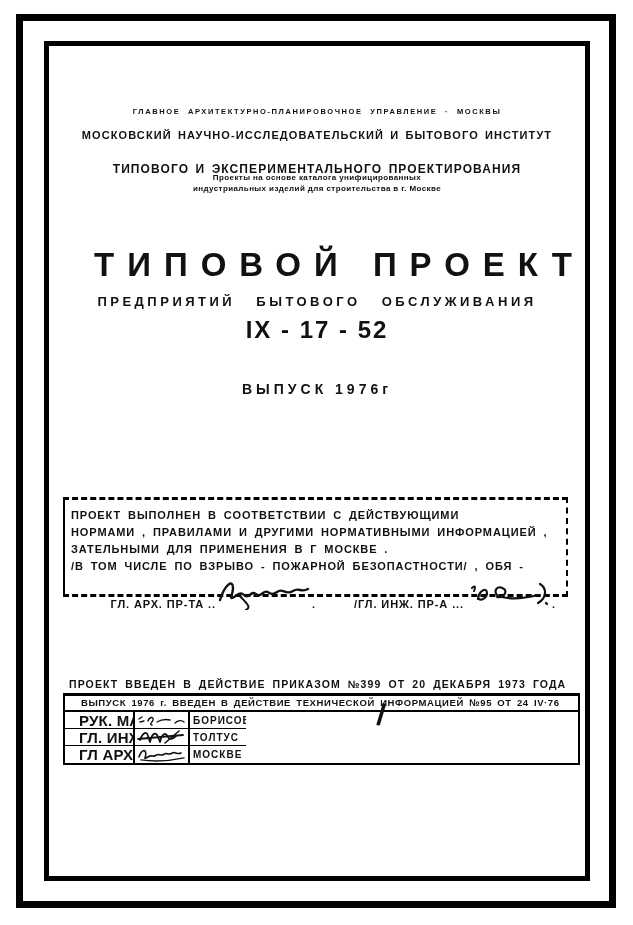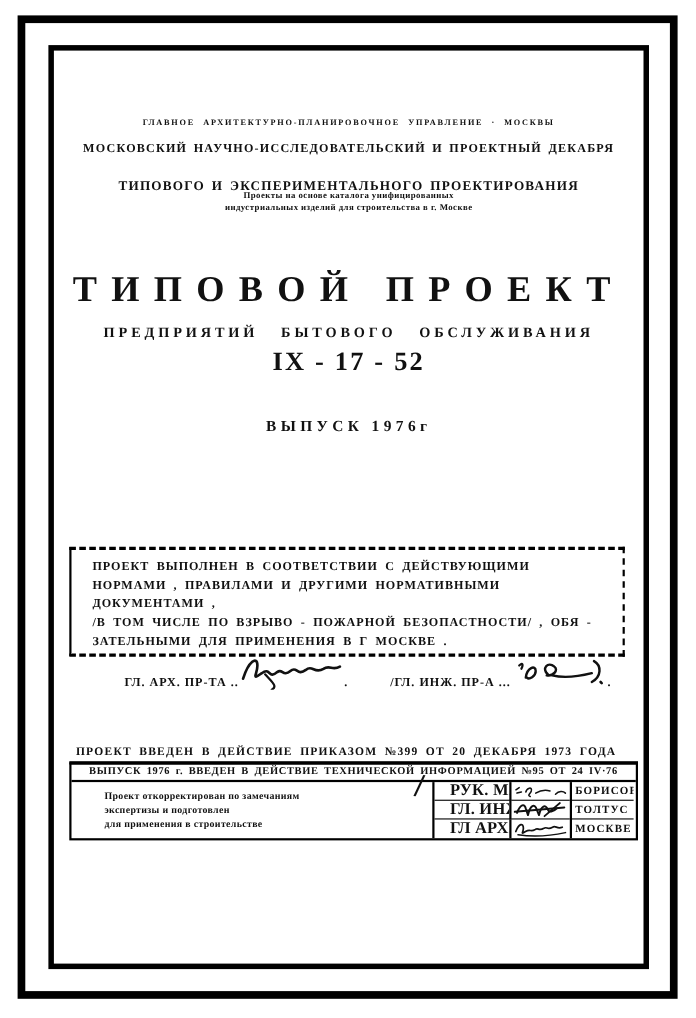--- a/index.html
+++ b/index.html
@@ -1,46 +1,46 @@
 <!DOCTYPE html>
 <html><head>
 <meta charset="utf-8">
 <style>
   * { margin:0; padding:0; box-sizing:border-box; }
   html,body { background:#ffffff; }
   .page {
     position:relative; width:633px; height:925px; background:#ffffff;
-    font-family:Liberation Serif, serif; color:#111; overflow:hidden;
+    font-family:Liberation Sans, sans-serif; color:#111; overflow:hidden;
   }
   .abs { position:absolute; }
   .outer-frame {
     left:16px; top:14px; width:600px; height:894px;
     border:7px solid #000;
   }
   .inner-frame {
     left:44px; top:41px; width:546px; height:840px;
     border:5px solid #000;
   }
   .centered { left:49px; width:536px; text-align:center; }
   .hdr1 { top:107px; font-size:7.5px; font-weight:bold; letter-spacing:1.6px; word-spacing:4px; }
   .hdr2 { top:129px; font-size:11px; font-weight:bold; letter-spacing:1.1px; word-spacing:2px; }
   .hdr3 { top:162px; font-size:12px; font-weight:bold; letter-spacing:1.1px; word-spacing:2px; }
   .sub1 { top:173px; font-size:8px;  font-weight:bold; letter-spacing:0.4px; }
   .sub2 { top:184px; font-size:8px;  font-weight:bold; letter-spacing:0.4px; }
 
-  .title-main { top:246px; font-size:33px; font-weight:bold; letter-spacing:13px; }
+  .title-main { top:246px; font-size:33px; font-weight:bold; letter-spacing:13px;text-align:right; }
   .title-sub  { top:294px; font-size:13px; font-weight:bold; letter-spacing:3.5px; word-spacing:14px; }
   .title-num  { top:316px; font-size:24px; font-weight:bold; letter-spacing:2px; }
   .title-issue{ top:343px; font-size:14px; font-weight:bold; letter-spacing:4px;margin-top:38px; }
 
   .comp-box {
     left:63px; top:497px; width:505px; height:100px;
     border-top:3px dashed #000; border-bottom:3px dashed #000;
     border-left:2px solid #000; border-right:2px dashed #000;
-    padding:7px 10px 0 19px;
+    padding:7px 10px 0 6px;
   }
   .comp-line { font-size:11px; font-weight:bold; letter-spacing:0.9px; line-height:17px; word-spacing:3px; }
   .sig-row { display:flex; align-items:flex-end; margin-top:1px;justify-content:flex-end; }
   .sig-label { font-size:11px; font-weight:bold; letter-spacing:0.9px; white-space:nowrap; }
   .sig-svg { display:inline-block; }
   .sig-gap { flex:0 0 38px; }
 
   .order-line {
     left:63px; top:678px; width:517px;
     font-size:10.5px; font-weight:bold; letter-spacing:1.1px; word-spacing:3px;
@@ -71,35 +71,35 @@
 </style>
 </head>
 <body>
 
 <div class="page">
 
   <div class="abs outer-frame"></div>
   <div class="abs inner-frame"></div>
 
   <div class="abs centered hdr1">ГЛАВНОЕ  АРХИТЕКТУРНО-ПЛАНИРОВОЧНОЕ  УПРАВЛЕНИЕ  ·  МОСКВЫ</div>
-  <div class="abs centered hdr2">МОСКОВСКИЙ  НАУЧНО-ИССЛЕДОВАТЕЛЬСКИЙ  И  ПРОЕКТНЫЙ  ДЕКАБРЯ</div>
+  <div class="abs centered hdr2">МОСКОВСКИЙ  НАУЧНО-ИССЛЕДОВАТЕЛЬСКИЙ  И  БЫТОВОГО  ИНСТИТУТ</div>
   <div class="abs centered hdr3">ТИПОВОГО  И  ЭКСПЕРИМЕНТАЛЬНОГО  ПРОЕКТИРОВАНИЯ</div>
   <div class="abs centered sub2">индустриальных изделий для строительства в г. Москве</div>
   <div class="abs centered sub1">Проекты на основе каталога унифицированных</div>
 
   <div class="abs centered title-main">ТИПОВОЙ ПРОЕКТ</div>
   <div class="abs centered title-sub">ПРЕДПРИЯТИЙ  БЫТОВОГО  ОБСЛУЖИВАНИЯ</div>
   <div class="abs centered title-num">IX - 17 - 52</div>
   <div class="abs centered title-issue">ВЫПУСК 1976г</div>
 
   <div class="abs comp-box">
     <div class="comp-line">ПРОЕКТ  ВЫПОЛНЕН    В  СООТВЕТСТВИИ  С ДЕЙСТВУЮЩИМИ</div>
-    <div class="comp-line">НОРМАМИ , ПРАВИЛАМИ  И  ДРУГИМИ  НОРМАТИВНЫМИ  ДОКУМЕНТАМИ ,</div>
+    <div class="comp-line">НОРМАМИ , ПРАВИЛАМИ  И  ДРУГИМИ  НОРМАТИВНЫМИ  ИНФОРМАЦИЕЙ ,</div>
+    <div class="comp-line">ЗАТЕЛЬНЫМИ   ДЛЯ  ПРИМЕНЕНИЯ  В  Г  МОСКВЕ .</div>
     <div class="comp-line">/В ТОМ  ЧИСЛЕ  ПО  ВЗРЫВО - ПОЖАРНОЙ  БЕЗОПАСТНОСТИ/ , ОБЯ -</div>
-    <div class="comp-line">ЗАТЕЛЬНЫМИ   ДЛЯ  ПРИМЕНЕНИЯ  В  Г  МОСКВЕ .</div>
     <div class="sig-row">
       <span class="sig-label">ГЛ. АРХ.  ПР-ТА ..</span>
       <svg class="sig-svg" width="96" height="34" viewBox="0 0 96 34">
         <path stroke-width="2.4" d="M4 24 C9 8 17 3 17 12 C17 20 11 26 21 19 C29 13 27 25 35 18 C40 14 40 23 47 17 C53 12 53 22 61 16 C67 11 69 20 77 15 C83 11 85 17 92 13"></path>
         <path stroke-width="2" d="M24 20 C30 27 36 31 30 34"></path>
       </svg>
       <span class="sig-label">.</span>
       <span class="sig-gap"></span>
       <span class="sig-label">/ГЛ. ИНЖ. ПР-А ...</span>
       <svg class="sig-svg" width="88" height="32" viewBox="0 0 88 32">
@@ -112,25 +112,20 @@
       </svg>
       <span class="sig-label">.</span>
     </div>
   </div>
 
   <div class="abs order-line">ПРОЕКТ  ВВЕДЕН   В ДЕЙСТВИЕ   ПРИКАЗОМ  №399  ОТ  20 ДЕКАБРЯ   1973 ГОДА</div>
 
   <div class="abs btable">
     <div class="issue-row">ВЫПУСК 1976 г.   ВВЕДЕН  В ДЕЙСТВИЕ   ТЕХНИЧЕСКОЙ   ИНФОРМАЦИЕЙ  №95 ОТ  24  IV·76</div>
     <div class="trow">
-      <div class="note-cell">
-        <div class="note-line">Проект откорректирован по замечаниям</div>
-        <div class="note-line">экспертизы и подготовлен</div>
-        <div class="note-line">для применения в строительстве</div>
-      </div>
       <div class="col role-col">
         <div class="cell role-cell">РУК. МАСТ</div>
         <div class="cell role-cell">ГЛ. ИНЖ. МАСТ</div>
         <div class="cell role-cell">ГЛ АРХ. ПР</div>
       </div>
       <div class="col sig-col">
         <div class="cell">
           <svg width="52" height="15" viewBox="0 0 52 15">
             <path stroke-width="1.4" d="M4 6 l3 -2 M5 9 l4 -1"></path>
             <path stroke-width="1.4" d="M13 8 c1 -4 6 -5 5 -1 c-1 3 -4 4 -1 5"></path>

